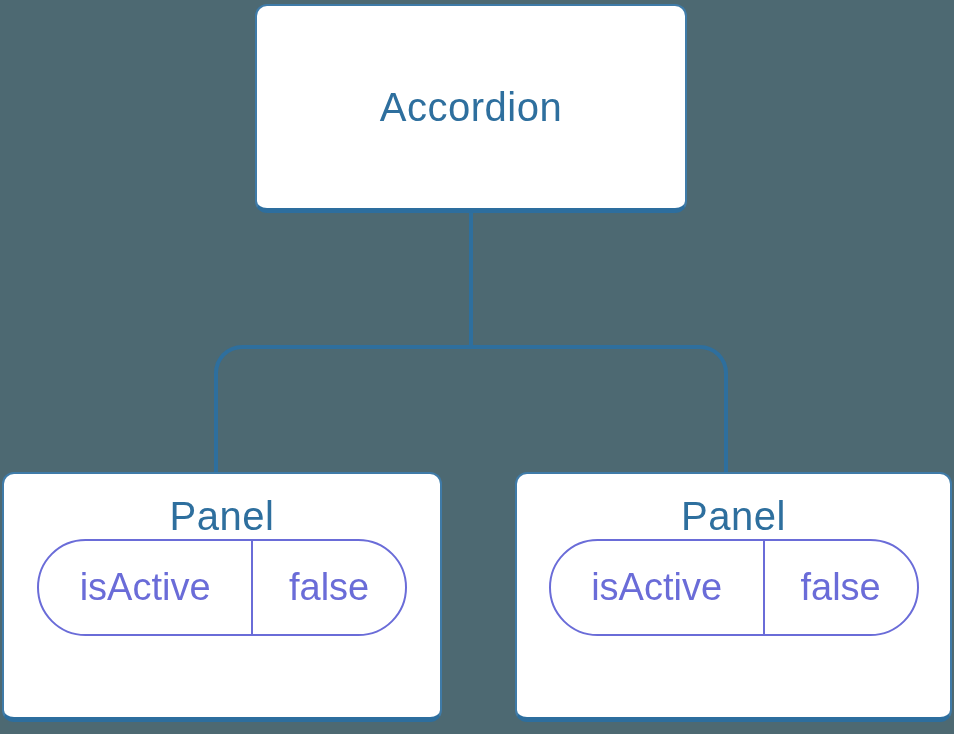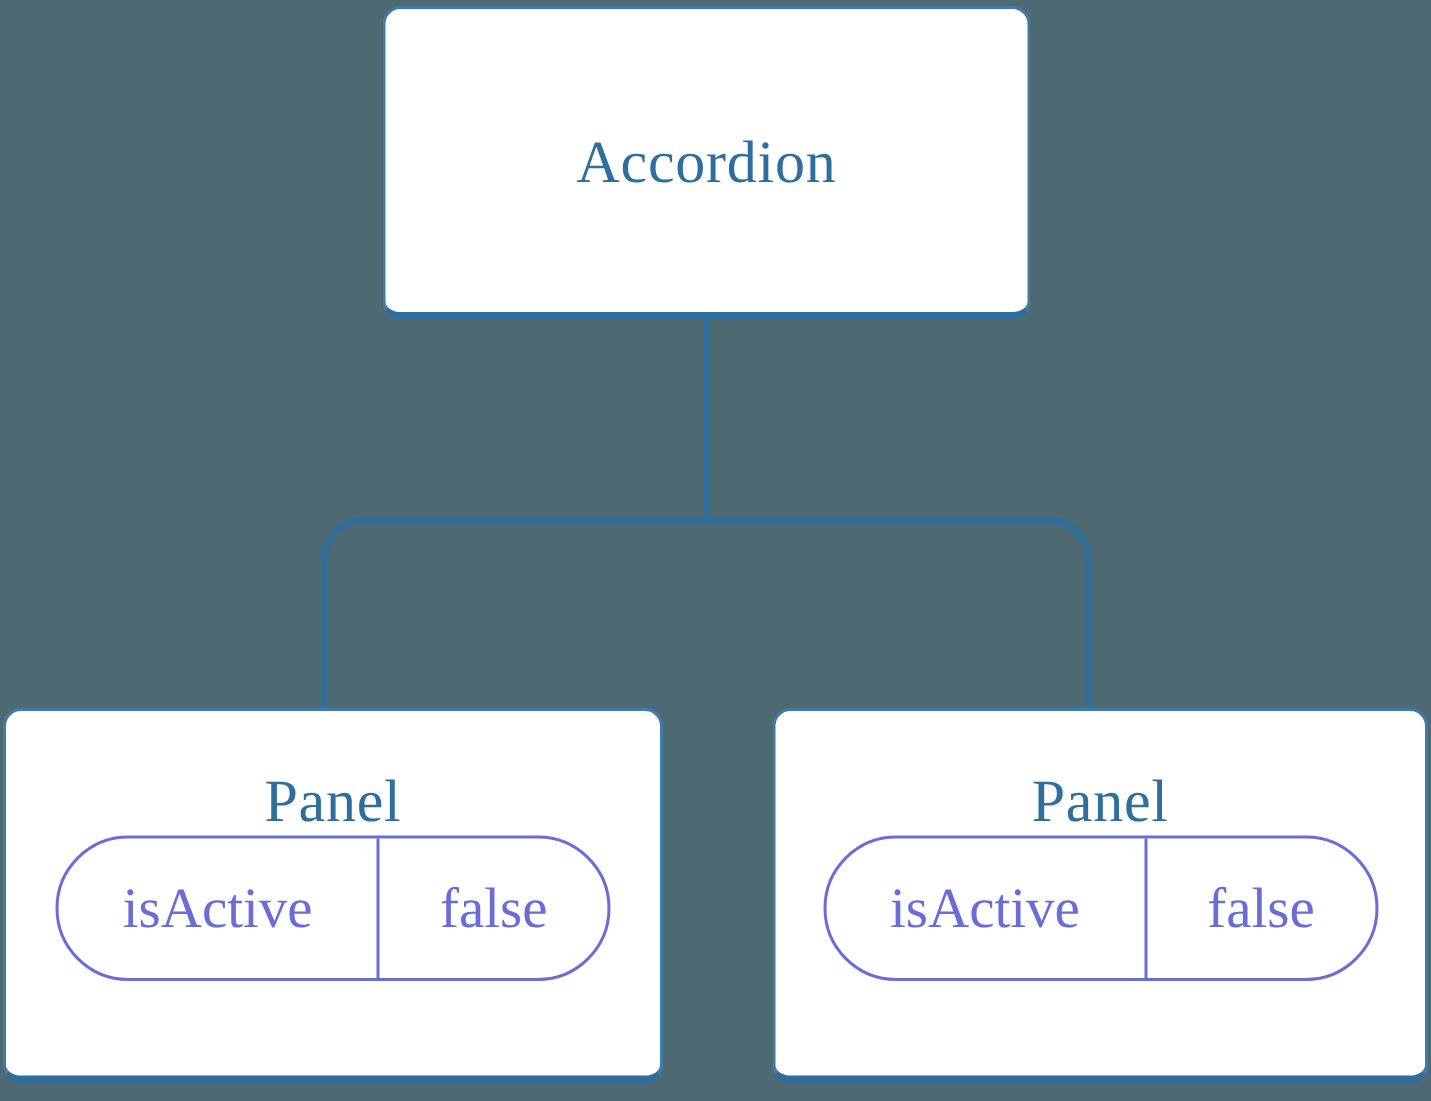--- a/index.html
+++ b/index.html
@@ -15,21 +15,20 @@
     overflow: hidden;
     font-family: "Liberation Sans", sans-serif;
   }
   .card {
     position: absolute;
     background: #FFFFFF;
     border: 2px solid #3F7BA8;
     border-bottom: 5px solid #2D6E9E;
     border-radius: 12px;
     box-sizing: border-box;
-    font-family: Liberation Serif, serif;
   }
   .accordion-card {
     left: 255px;
     top: 4px;
     width: 432px;
     height: 209px;
     display: flex;
     align-items: center;
     justify-content: center;
   }
@@ -61,21 +60,21 @@
   .panel-card {
     top: 472px;
     height: 250px;
     display: flex;
     flex-direction: column;
     align-items: center;
   }
   .panel-left  { left: 2px;   width: 440px; }
   .panel-right { left: 515px; width: 437px; }
   .panel-title {
-    margin-top: 36px;
+    margin-top: 20px;
   }
   .state-pill {
     width: 370px;
     height: 97px;
     border: 2.5px solid #6A6CD8;
     border-radius: 60px;
     box-sizing: border-box;
     display: flex;
     align-items: stretch;
     color: #6A6CD8;

